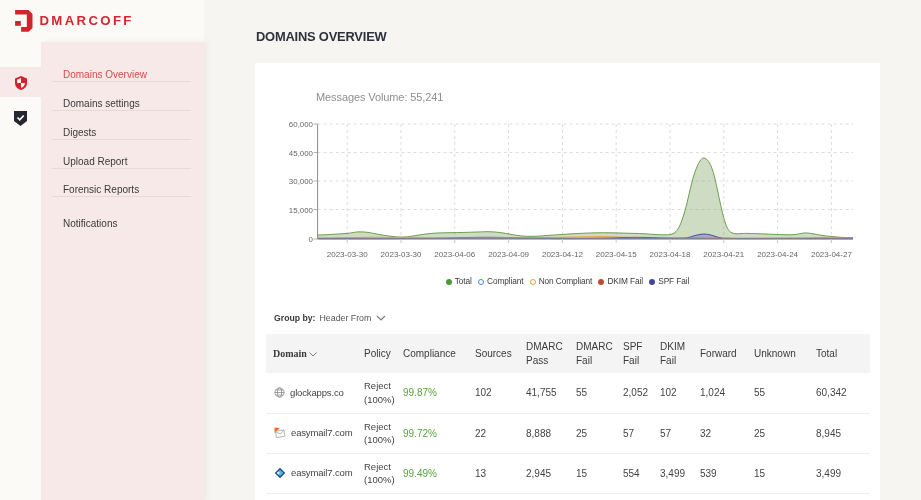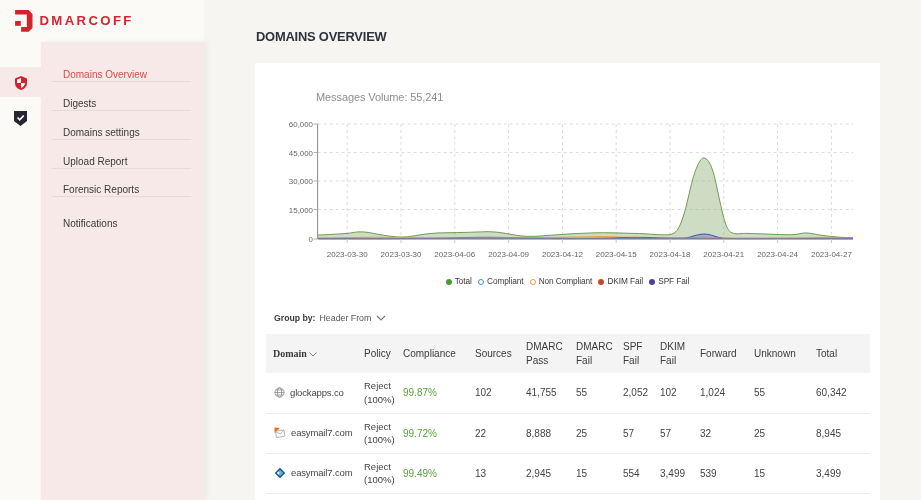--- a/index.html
+++ b/index.html
@@ -233,24 +233,24 @@
     <path d="M7 13 l4.5 4.5 L19.5 9" stroke="#fff" stroke-width="3.4" fill="none"></path>
   </svg>
 </div>
 <div class="logotext">DMARCOFF</div>
 <div class="sidebar">
   <ul class="menu">
     <li class="active">
         <span>Domains Overview</span>
       </li>
     <li>
+        <span>Domains settings</span>
+      </li>
+    <li>
         <span>Digests</span>
-      </li>
-    <li>
-        <span>Domains settings</span>
       </li>
     <li>
         <span>Upload Report</span>
       </li>
     <li>
         <span>Forensic Reports</span>
       </li>
     <li class="last">
         <span>Notifications</span>
       </li>

